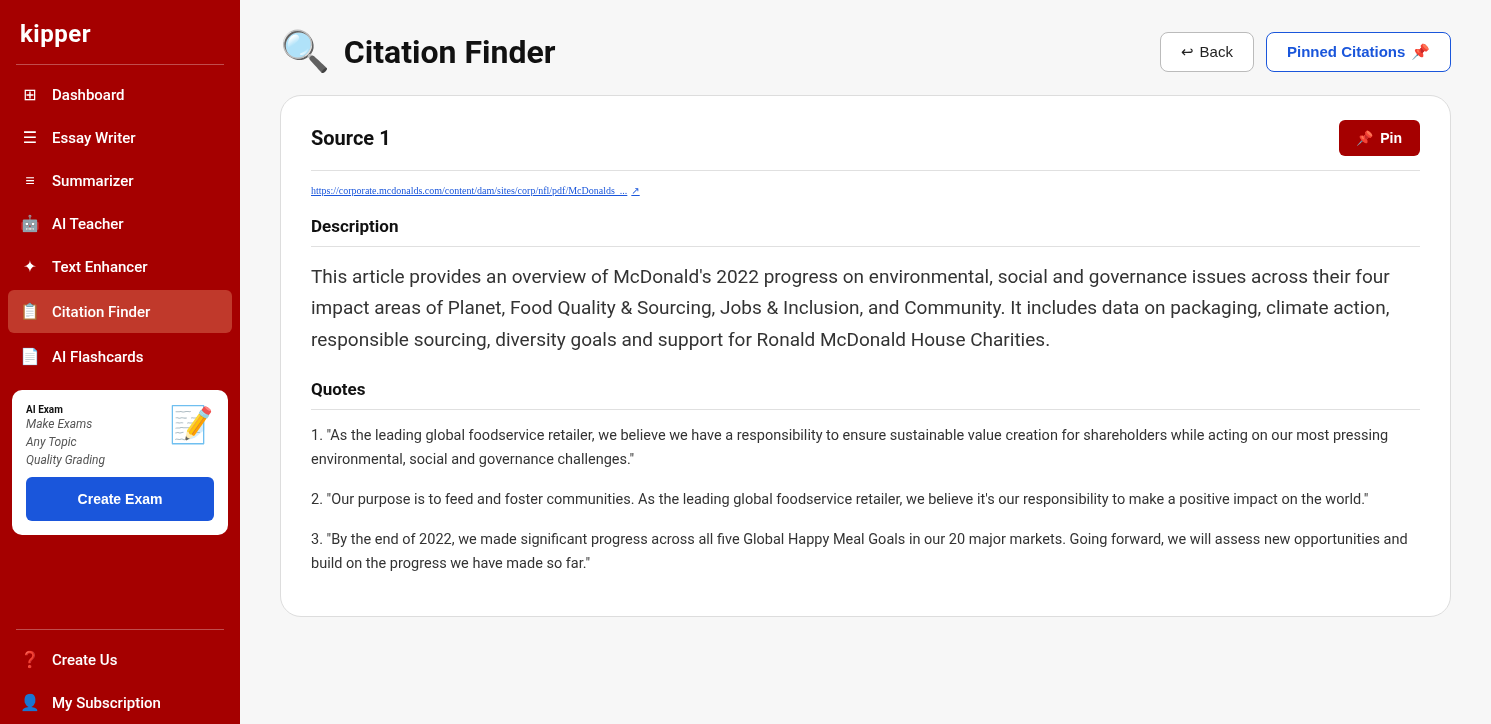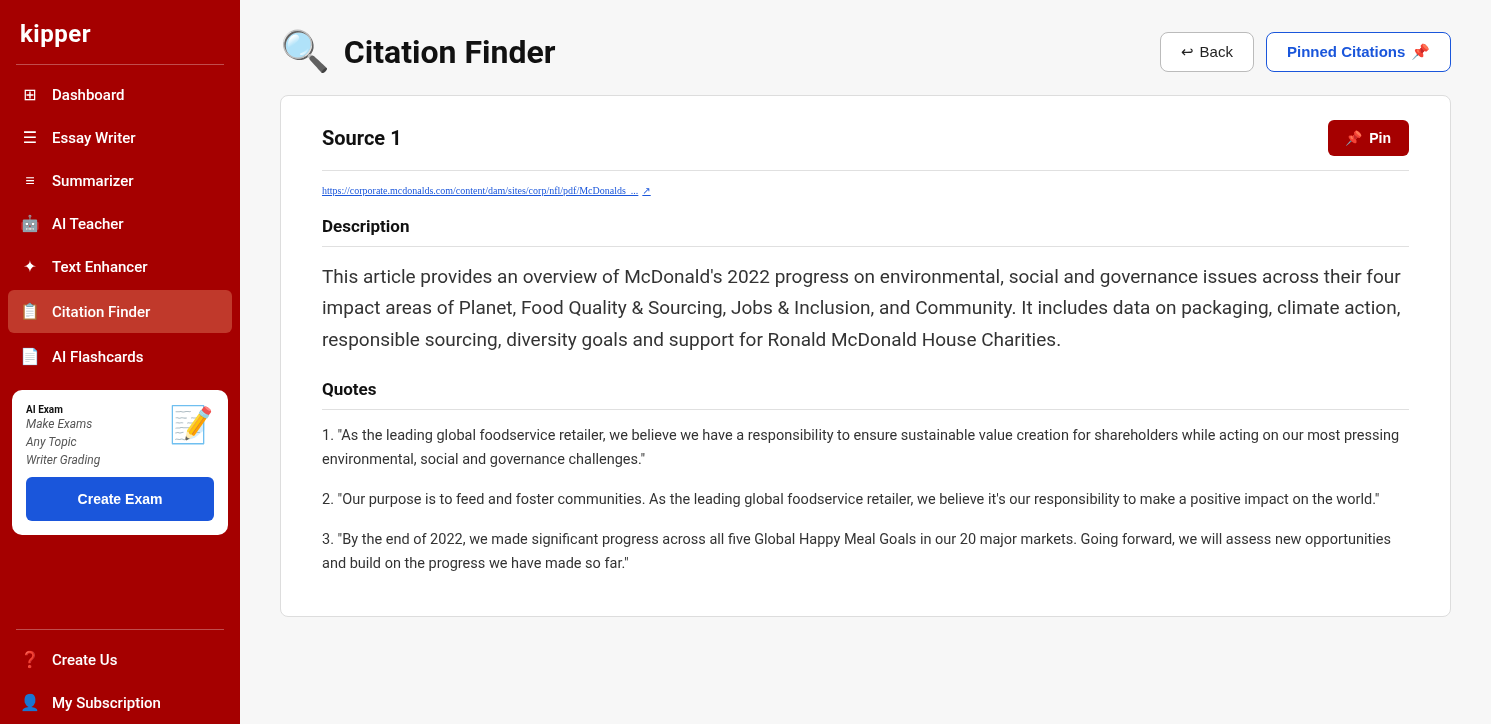--- a/index.html
+++ b/index.html
@@ -137,23 +137,23 @@
       color: #1a56db;
       font-size: 15px;
       font-weight: 600;
       cursor: pointer;
     }
 
     
     .source-card {
       background: white;
       border: 1.5px solid #ddd;
-      border-radius: 8px;
+      border-radius: 21px;
       margin: 0 40px 24px 40px;
-      padding: 24px 41px;
+      padding: 24px 30px;
     }
     .source-header {
       display: flex;
       align-items: center;
       justify-content: space-between;
       margin-bottom: 14px;
     }
     .source-title {
       font-size: 20px;
       font-weight: 700;
@@ -249,21 +249,21 @@
     <span>AI Flashcards</span>
   </div>
 
   <div class="ai-exam-card">
     <div class="ai-exam-card-top">
       <div>
         <div class="ai-exam-title">AI Exam</div>
         <div class="ai-exam-sub">
           <span>Make Exams</span><br>
           <span>Any Topic</span><br>
-          <span>Writer Grading</span>
+          <span>Quality Grading</span>
         </div>
       </div>
       <div class="ai-exam-emoji">📝</div>
     </div>
     <button class="create-exam-btn">Create Exam</button>
   </div>
 
   <div class="sidebar-bottom">
     <div class="divider"></div>
     <div class="nav-item">

